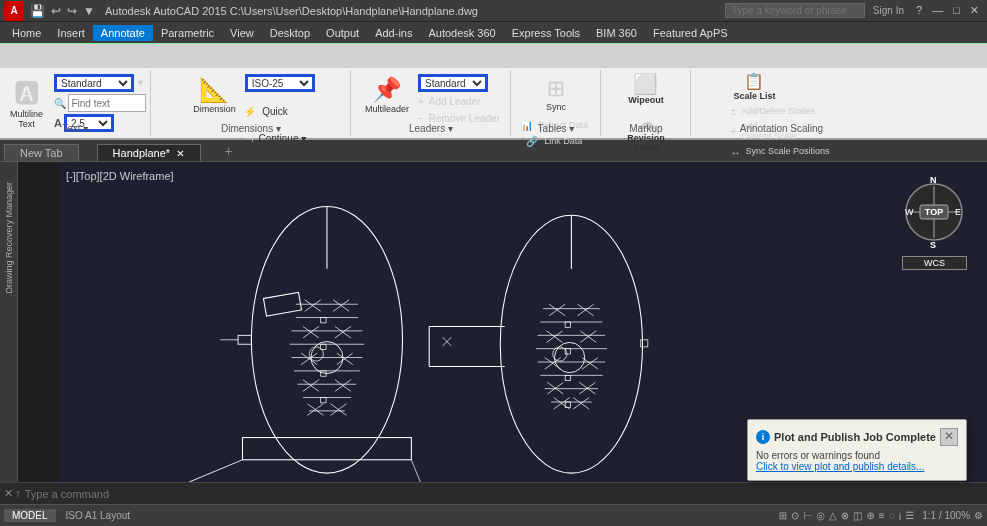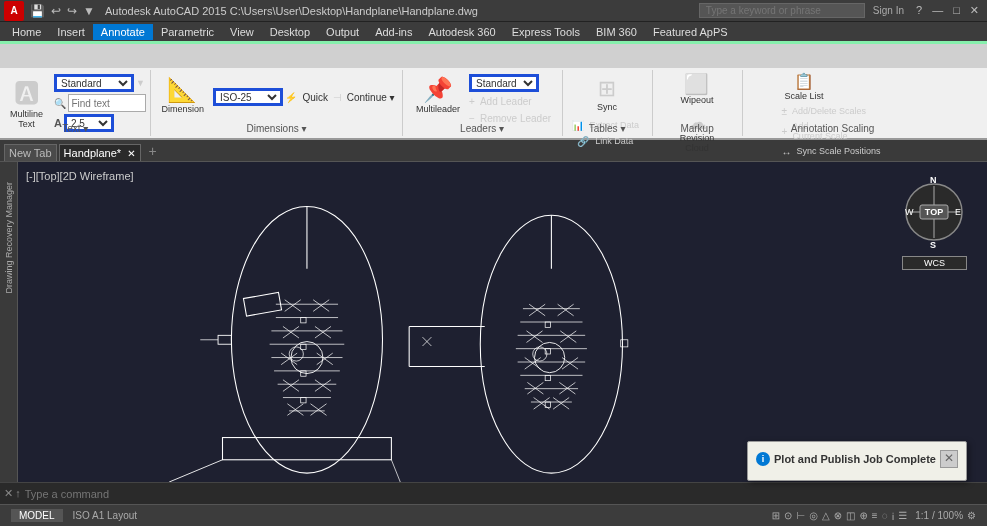--- a/index.html
+++ b/index.html
@@ -32,34 +32,34 @@
       flex: 1; font-size: 11px; color: #ccc;
     }
     #titlebar .window-controls {
       display: flex; gap: 2px;
     }
     #titlebar .window-controls span {
       font-size: 11px; color: #bbb; padding: 0 4px; cursor: pointer;
     }
     #titlebar .search-box {
       background: #555; border: 1px solid #666; padding: 1px 6px;
-      font-size: 10px; color: #aaa; width: 166px; margin-right: 8px;
+      font-size: 10px; color: #aaa; width: 140px; margin-right: 8px;
     }
     #titlebar .user-area {
       font-size: 10px; color: #aaa; margin-right: 8px;
     }
 
     
     #menubar {
       height: 22px;
       background: #3c3c3c;
       display: flex;
       align-items: center;
       padding: 0 4px;
-      border-bottom: 3px solid #86efac;
+      border-bottom: 1px solid #86efac;
     }
     #menubar .menu-item {
       padding: 2px 8px;
       font-size: 11px;
       color: #ddd;
       cursor: pointer;
     }
     #menubar .menu-item.active { background: #0078d4; color: white; }
 
     
@@ -112,21 +112,21 @@
     .rbtn {
       display: flex;
       flex-direction: column;
       align-items: center;
       cursor: pointer;
       padding: 2px 3px;
       border-radius: 2px;
       min-width: 30px;
     }
     .rbtn .icon { font-size: 18px; line-height: 1; }
-    .rbtn .lbl { font-size: 9px; color: #333; text-align: center; margin-top: 1px; }
+    .rbtn .lbl { font-size: 9px; color: #333; text-align: center; margin-top: 1px; font-weight: bold; }
     .rbtn-large {
       display: flex;
       flex-direction: column;
       align-items: center;
       cursor: pointer;
       padding: 4px 6px;
       border-radius: 2px;
     }
     .rbtn-large .icon { font-size: 28px; }
     .rbtn-large .lbl { font-size: 9px; color: #333; text-align: center; }
@@ -177,28 +177,28 @@
     
     #tab-bar {
       height: 22px;
       background: #3a3a3a;
       display: flex;
       align-items: flex-end;
       padding-left: 4px;
       border-bottom: 1px solid #555;
     }
     #tab-bar .dtab {
-      padding: 2px 4px;
+      padding: 2px 15px;
       font-size: 11px;
       color: #bbb;
       cursor: pointer;
       background: #4a4a4a;
       border: 1px solid #666;
       border-bottom: none;
-      margin-right: 2px;
+      margin-right: 18px;
     }
     #tab-bar .dtab.active {
       background: #2a2a2a;
       color: #fff;
     }
     #tab-bar .dtab-new {
       padding: 2px 6px;
       font-size: 14px;
       color: #888;
       cursor: pointer;
@@ -407,21 +407,21 @@
     </div>
 
     <div class="rgroup dim-group" style="min-width:200px;">
       <div class="rgroup-content" style="flex-direction:row;align-items:flex-start;gap:3px;padding-bottom:14px;">
         <div style="display:flex;flex-direction:column;align-items:center;">
           <div class="dim-large-btn">
             <div class="icon" style="font-size:24px;">📐</div>
             <div class="lbl">Dimension</div>
           </div>
         </div>
-        <div style="display:flex;flex-direction:row;gap:2px;margin-top:16px;">
+        <div style="display:flex;flex-direction:column;gap:12px;margin-top:2px;">
           <select class="ribbon-select" style="width:70px;">
             <option>ISO-25</option>
           </select>
           <div style="display:flex;align-items:center;gap:2px;">
             <span style="font-size:10px;">⚡</span>
             <span class="rbtn" style="font-size:10px;color:#333;">Quick</span>
           </div>
           <div style="display:flex;align-items:center;gap:2px;">
             <span style="font-size:10px;">⊣</span>
             <span class="rbtn" style="font-size:10px;color:#333;">Continue ▾</span>
@@ -518,21 +518,21 @@
   <div class="dtab active">Handplane* <span style="font-size:10px;margin-left:3px;">✕</span></div>
   <div class="dtab-new">+</div>
 </div>
 
 <div id="main-area" style="height:calc(526px - 22px - 22px - 96px - 22px - 22px - 22px); position:relative; display:flex;">
 
   <div id="left-sidebar" style="position:relative; width:18px; height:100%; background:#3a3a3a; border-right:1px solid #555;">
     <div class="side-label">Drawing Recovery Manager</div>
   </div>
 
-  <div id="drawing-area" style="flex:1; position:relative; background:#1e2030; overflow:hidden;">
+  <div id="drawing-area" style="flex:1; position:relative; background:#1e2030; overflow:hidden;margin-left:40px;">
     <div id="view-label">[-][Top][2D Wireframe]</div>
 
     <svg id="cad-svg" viewBox="0 0 950 360" xmlns="http://www.w3.org/2000/svg" style="position:absolute;top:0;left:0;width:100%;height:100%;background:#1e2030;">
 
       <ellipse cx="255" cy="200" rx="85" ry="150" fill="none" stroke="white" stroke-width="1.2"></ellipse>
 
       <rect x="160" y="310" width="190" height="25" fill="none" stroke="white" stroke-width="1.2"></rect>
 
       <rect x="185" y="150" width="40" height="20" fill="none" stroke="white" stroke-width="1.2" transform="rotate(-10 205 160)"></rect>
 
@@ -663,21 +663,21 @@
 </div>
 
 <div id="cmdline" style="height:22px;background:#2a2a2a;border-top:1px solid #444;display:flex;align-items:center;padding:0 4px;gap:4px;">
   <div class="cmd-btns">
     <span class="cmd-btn">✕</span>
     <span class="cmd-btn">↑</span>
   </div>
   <input type="text" placeholder="Type a command" style="flex: 1 1 0%; background: transparent; border: none; color: rgb(204, 204, 204); font-size: 11px; outline: none;">
 </div>
 
-<div id="statusbar" style="height:22px;background:#3c3c3c;border-top:1px solid #555;display:flex;align-items:center;padding:0 11px;gap:2px;">
+<div id="statusbar" style="height:22px;background:#3c3c3c;border-top:1px solid #555;display:flex;align-items:center;padding:0 4px;gap:2px;">
   <div style="padding:1px 8px;background:#555;color:white;font-size:10px;cursor:pointer;">MODEL</div>
   <div style="padding:1px 8px;background:#3c3c3c;color:#aaa;font-size:10px;cursor:pointer;">ISO A1 Layout</div>
   <div style="margin-left:auto;display:flex;align-items:center;gap:4px;font-size:10px;color:#aaa;">
     <span title="Grid">⊞</span>
     <span title="Snap">⊙</span>
     <span title="Ortho">⊢</span>
     <span title="Polar">◎</span>
     <span title="Object Snap">△</span>
     <span title="Object Snap Tracking">⊗</span>
     <span title="Allow/Disallow Dynamic UCS">◫</span>
@@ -692,13 +692,17 @@
 </div>
 
 <div id="notification">
   <div class="notif-header">
     <div class="notif-title">
       <span class="info-icon">i</span>
       <span>Plot and Publish Job Complete</span>
     </div>
     <div class="notif-close">✕</div>
   </div>
+  <div class="notif-body">
+    <div>No errors or warnings found</div>
+    <div class="notif-link">Click to view plot and publish details...</div>
+  </div>
 </div>
 
 </body></html>

